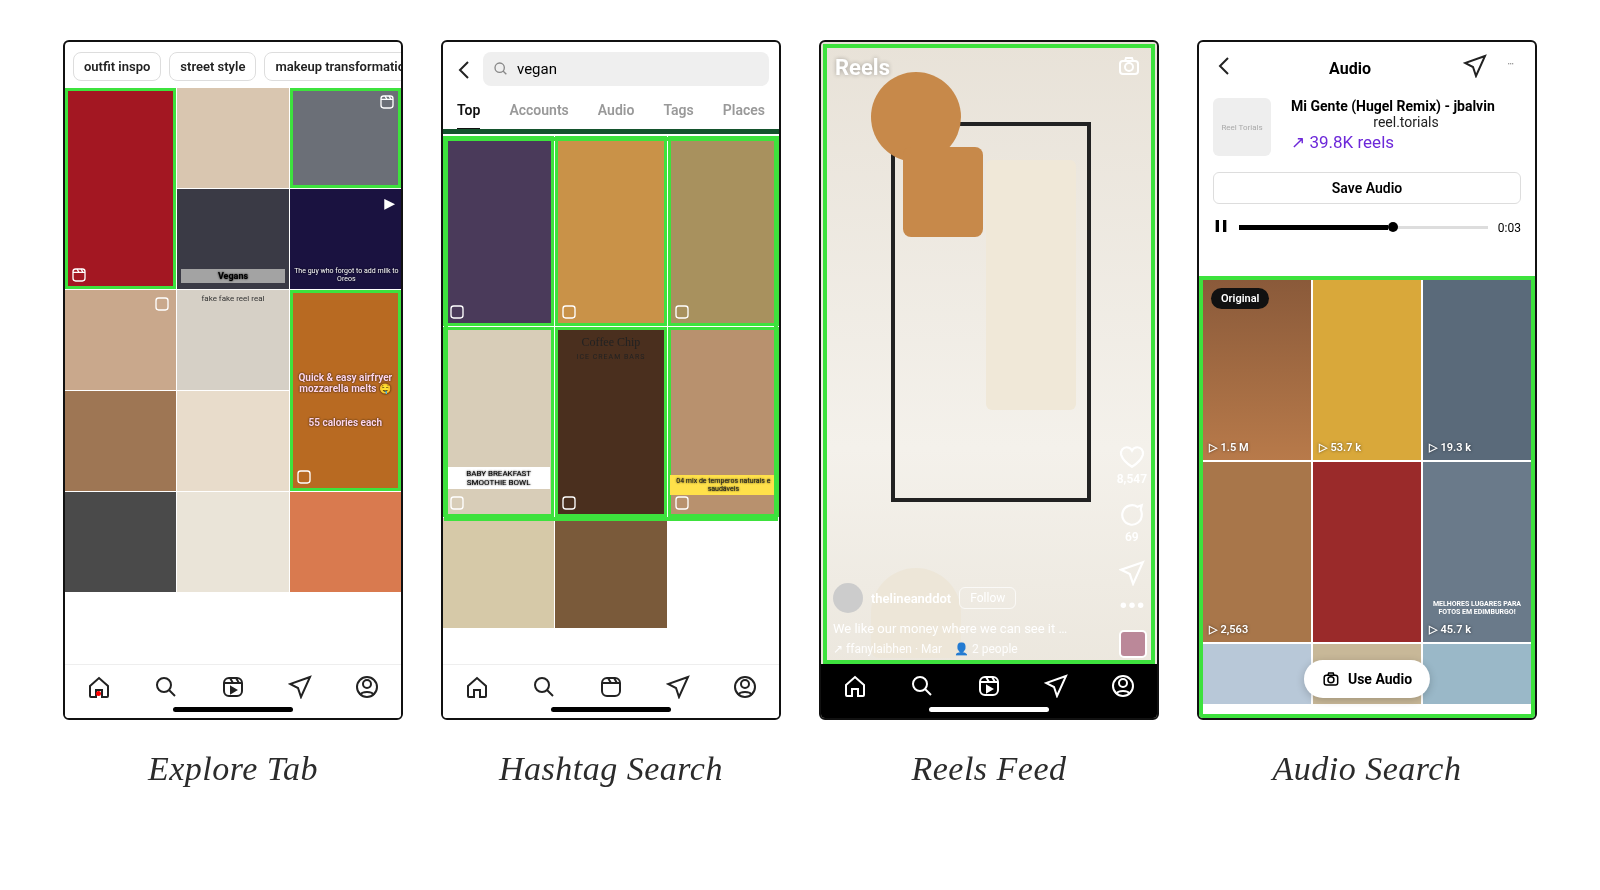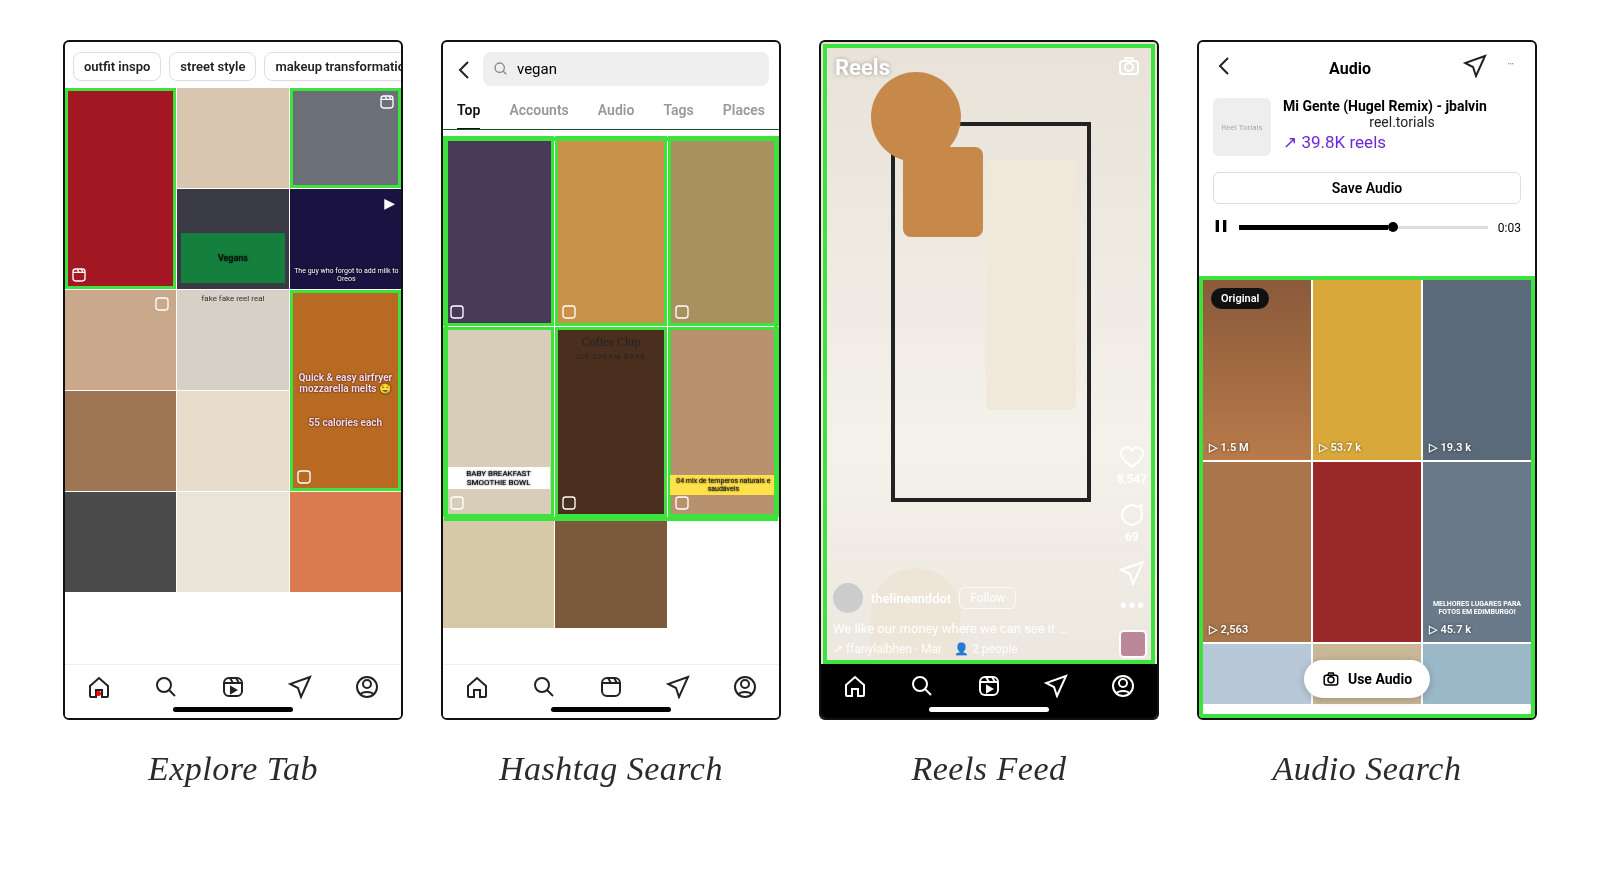--- a/index.html
+++ b/index.html
@@ -25,21 +25,21 @@
   .reel-ic { position: absolute; top: 6px; right: 6px; width: 16px; height: 16px; }
   .reel-ic.bl { top: auto; right: auto; bottom: 6px; left: 6px; }
   .play-ic { position: absolute; top: 6px; right: 6px; color: #fff; font-size: 14px; }
   .hi { outline: 3px solid #3de23d; outline-offset: -3px; z-index: 3; }
   .t2 { grid-row: span 2; }
 
   
   .search-hdr { display: flex; align-items: center; gap: 8px; padding: 10px 10px 6px 10px; }
   .back-ic { width: 22px; height: 22px; }
   .searchbox { flex: 1; background: #efefef; border-radius: 8px; height: 34px; display: flex; align-items: center; padding: 0 10px; gap: 8px; font-size: 15px; }
-  .tabs { display: flex; justify-content: space-between; padding: 0 14px; border-bottom: 1px solid #14532d; }
+  .tabs { display: flex; justify-content: space-between; padding: 0 14px; border-bottom: 5px solid #14532d; }
   .tab { font-size: 14px; font-weight: 600; color: #999; padding: 10px 0; }
   .tab.active { color: #111; border-bottom: 1px solid #111; }
   .hash-grid { position: absolute; top: 94px; left: 0; right: 0; bottom: 54px; display: grid; grid-template-columns: repeat(3, 1fr); grid-auto-rows: 190px; gap: 1px; }
 
   
   .reels-bg { position: absolute; inset: 0; background: linear-gradient(180deg, #e8e2d8 0%, #f4f1eb 60%, #eae5db 100%); }
   .reels-top { position: absolute; top: 12px; left: 14px; right: 14px; display: flex; justify-content: space-between; align-items: center; z-index: 5; }
   .reels-title { color: #fff; font-size: 22px; font-weight: 700; text-shadow: 0 0 4px rgba(0,0,0,0.3); }
   .reels-cam { width: 26px; height: 26px; }
   .reel-hi { position: absolute; top: 2px; left: 2px; right: 2px; bottom: 54px; border: 4px solid #3de23d; z-index: 4; pointer-events: none; }
@@ -59,21 +59,21 @@
   .shirt { position: absolute; left: 82px; top: 105px; width: 80px; height: 90px; background: #c7894a; border-radius: 8px; }
   .dress { position: absolute; left: 165px; top: 118px; width: 90px; height: 250px; background: #f0e8d8; border-radius: 6px; }
   .pot { position: absolute; left: 50px; bottom: 60px; width: 90px; height: 90px; background: #ede6d8; border-radius: 50% 50% 8px 8px; }
 
   
   .audio-hdr { display: flex; align-items: center; justify-content: space-between; padding: 12px 14px; }
   .audio-hdr .ttl { font-size: 16px; font-weight: 700; }
   .audio-hdr .right { display: flex; gap: 14px; }
   .audio-info { display: flex; gap: 12px; padding: 4px 14px 10px 14px; align-items: flex-start; }
   .audio-thumb { width: 58px; height: 58px; background: #eee; border-radius: 6px; flex-shrink: 0; display:flex;align-items:center;justify-content:center;font-size:8px;color:#aaa; }
-  .audio-txt { flex: 1; }
+  .audio-txt { flex: 1; margin-left: 8px; }
   .audio-title { font-size: 14px; font-weight: 700; }
   .audio-artist { font-size: 14px; color: #222; text-align: center; }
   .audio-count { font-size: 17px; color: #6d28d9; margin-top: 2px; }
   .save-btn { margin: 6px 14px; border: 1px solid #ddd; border-radius: 6px; text-align: center; padding: 7px; font-size: 14px; font-weight: 600; }
   .player { display: flex; align-items: center; gap: 10px; padding: 8px 14px; font-size: 12px; }
   .prog { flex: 1; height: 3px; background: #ddd; position: relative; }
   .prog::after { content: ""; position: absolute; left: 0; top: -1px; width: 60%; height: 5px; background: #000; }
   .prog-knob { position: absolute; left: 60%; top: -4px; width: 10px; height: 10px; background: #000; border-radius: 50%; }
   .audio-grid { position: absolute; top: 234px; left: 0; right: 0; bottom: 0; display: grid; grid-template-columns: repeat(3, 1fr); grid-auto-rows: 180px; gap: 2px; border: 4px solid #3de23d; }
   .acell { background: #c9b89e; position: relative; overflow:hidden; }
@@ -105,21 +105,21 @@
             </svg>
         </div>
         <div class="cell" style="background:#d9c6b0"></div>
         <div class="cell hi" style="background:#6b6f77">
           <svg class="reel-ic" viewBox="0 0 24 24">
               <rect x="3" y="3" width="18" height="18" rx="4" fill="none" stroke="#fff" stroke-width="2"></rect>
               <path d="M3 8h18M9 3l3 5M15 3l3 5" stroke="#fff" stroke-width="2"></path>
             </svg>
         </div>
         <div class="cell" style="background:#3a3a45">
-          <span class="txt" style="bottom:6px;left:4px;right:4px;background:#15803d;color:#000;font-weight:400;padding:20px">Vegans</span>
+          <span class="txt" style="bottom:6px;left:4px;right:4px;background:#a3a3a3;color:#000;font-weight:700;padding:2px">Vegans</span>
         </div>
         <div class="cell" style="background:#1a1240">
           <span class="play-ic">▶</span>
           <span class="txt" style="bottom:4px;left:2px;font-size:7px">The guy who forgot to add milk to Oreos</span>
         </div>
         <div class="cell" style="background:#c9a88c">
           <svg class="reel-ic" viewBox="0 0 24 24">
               <rect x="3" y="3" width="18" height="18" rx="4" fill="none" stroke="#fff" stroke-width="2"></rect>
             </svg>
         </div>

